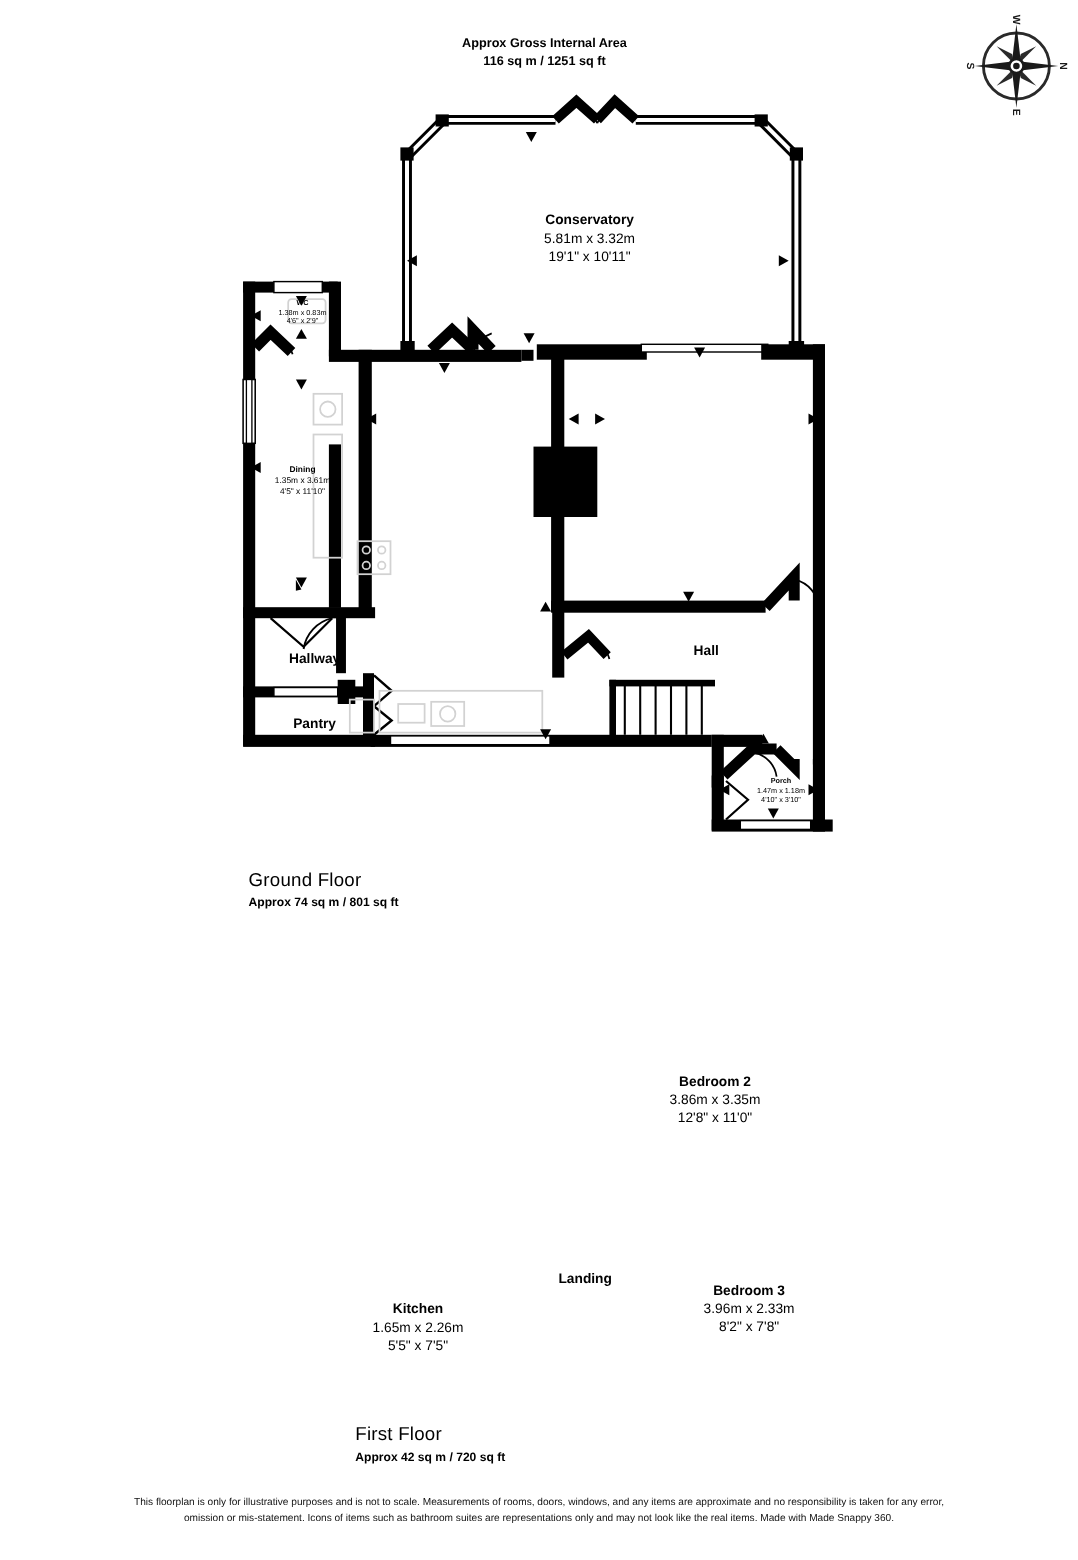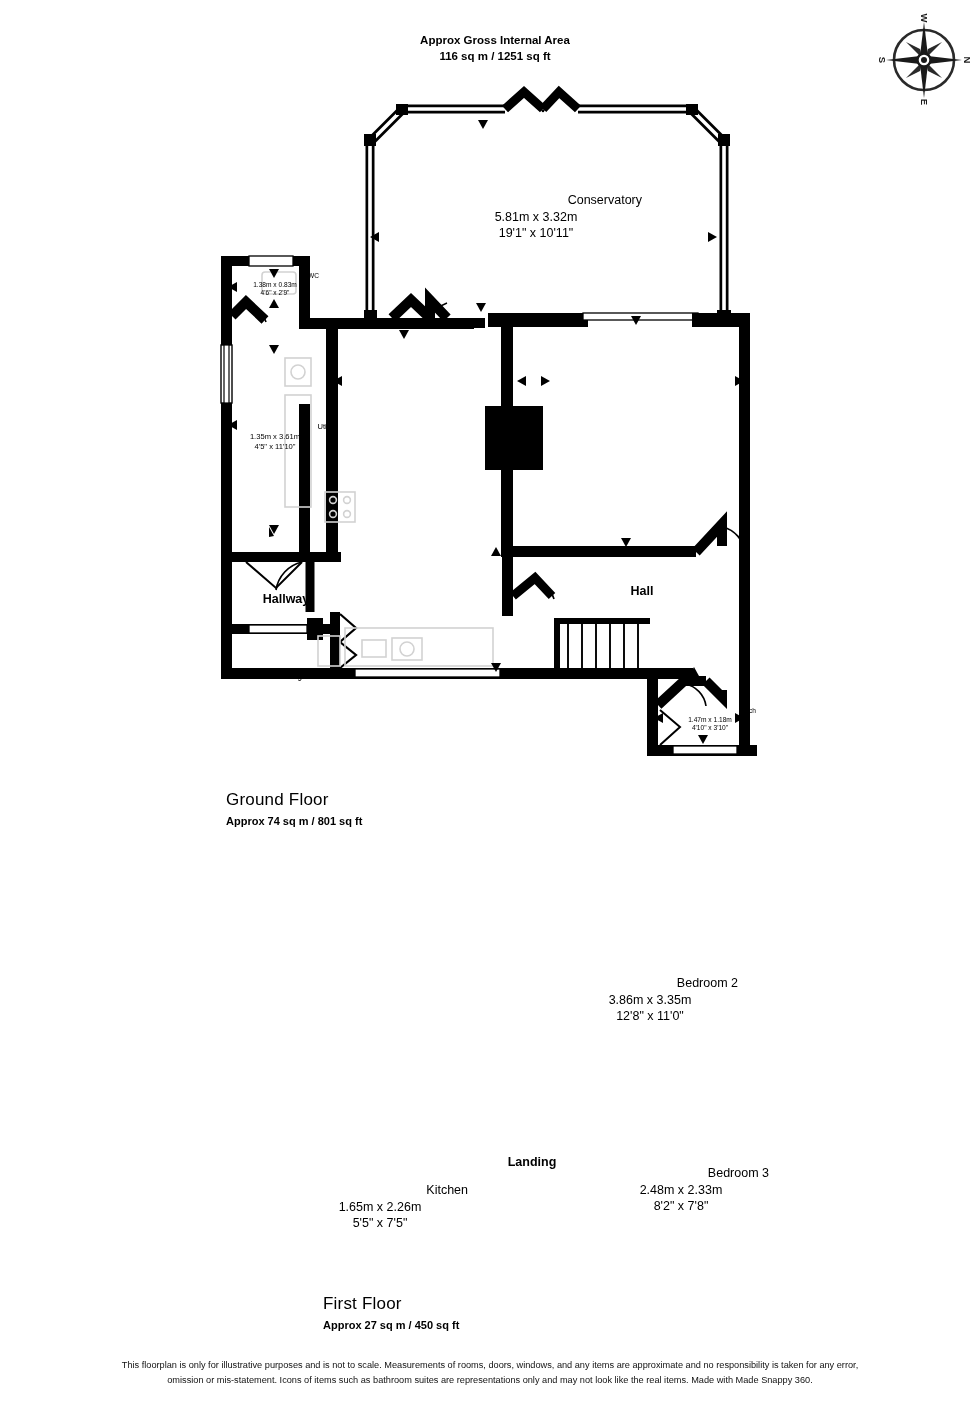--- a/index.html
+++ b/index.html
@@ -10,21 +10,21 @@
 
   
   .hdr{position:absolute;text-align:center;font-weight:bold;line-height:1.35;}
   #gross-area{left:340px;top:33px;width:310px;font-size:11.5px;}
 
   .floor-title{position:absolute;}
   .floor-title .ft-name{font-size:17px;font-weight:normal;letter-spacing:.2px;}
   .floor-title .ft-area{font-size:11px;font-weight:bold;margin-top:5px;}
 
   .room{position:absolute;text-align:center;line-height:1.32;}
-  .room .r-name{font-weight:normal;text-align:right;}
+  .room .r-name{font-weight:bold;}
   .room .r-dm,.room .r-df{font-weight:normal;}
   .room.big{font-size:12.5px;}
   .room.big .r-name{font-size:12.5px;}
   .room.tiny{font-size:6.6px;}
   .room.tiny .r-name{font-size:6.6px;}
   .room.sm{font-size:7.6px;}
   .room.sm .r-name{font-size:7.6px;}
   .room.nameonly{font-size:12.5px;font-weight:bold;}
 
   #disclaimer{position:absolute;left:110px;top:1358px;width:760px;
@@ -266,30 +266,30 @@
     <div class="r-df">19'1" x 10'11"</div>
   </div>
 
   <div class="room tiny" style="left:231px;top:272px;width:88px;">
     <div class="r-name">WC</div>
     <div class="r-dm">1.38m x 0.83m</div>
     <div class="r-df">4'6" x 2'9"</div>
   </div>
 
   <div class="room sm" style="left:214px;top:422px;width:122px;">
-    <div class="r-name">Utility</div>
+    <div class="r-name">Dining</div>
     <div class="r-dm">1.35m x 3.61m</div>
     <div class="r-df">4'5" x 11'10"</div>
   </div>
 
 
 
 
   <div class="room nameonly" style="left:225px;top:591px;width:122px;">Hallway</div>
-  <div class="room nameonly" style="left:225px;top:666px;width:122px;font-family:Liberation Serif, serif;">Pantry</div>
+  <div class="room nameonly" style="left:225px;top:650px;width:122px;">Pantry</div>
   <div class="room nameonly" style="left:592px;top:583px;width:100px;">Hall</div>
 
   <div class="room tiny" style="left:664px;top:707px;width:92px;">
     <div class="r-name">Porch</div>
     <div class="r-dm">1.47m x 1.18m</div>
     <div class="r-df">4'10" x 3'10"</div>
   </div>
 
   <div class="floor-title" style="left:226px;top:790px;">
     <div class="ft-name">Ground Floor</div>
@@ -386,32 +386,32 @@
 
 
   <div class="room big" style="left:562px;top:975px;width:176px;">
     <div class="r-name">Bedroom 2</div>
     <div class="r-dm">3.86m x 3.35m</div>
     <div class="r-df">12'8" x 11'0"</div>
   </div>
 
   <div class="room big" style="left:593px;top:1165px;width:176px;">
     <div class="r-name">Bedroom 3</div>
-    <div class="r-dm">2.48m x 2.33m</div>
+    <div class="r-dm">3.96m x 2.33m</div>
     <div class="r-df">8'2" x 7'8"</div>
   </div>
 
   <div class="room big" style="left:292px;top:1182px;width:176px;">
     <div class="r-name">Kitchen</div>
     <div class="r-dm">1.65m x 2.26m</div>
     <div class="r-df">5'5" x 7'5"</div>
   </div>
 
   <div class="room nameonly" style="left:462px;top:1154px;width:140px;">Landing</div>
 
   <div class="floor-title" style="left:323px;top:1294px;">
     <div class="ft-name">First Floor</div>
-    <div class="ft-area">Approx 27 sq m / 450 sq ft</div>
+    <div class="ft-area">Approx 42 sq m / 720 sq ft</div>
   </div>
 
   <div id="disclaimer">This floorplan is only for illustrative purposes and is not to scale. Measurements of rooms, doors, windows, and any items are approximate and no responsibility is taken for any error, omission or mis-statement. Icons of items such as bathroom suites are representations only and may not look like the real items. Made with Made Snappy 360.</div>
 
 </div>
 
 </body></html>

